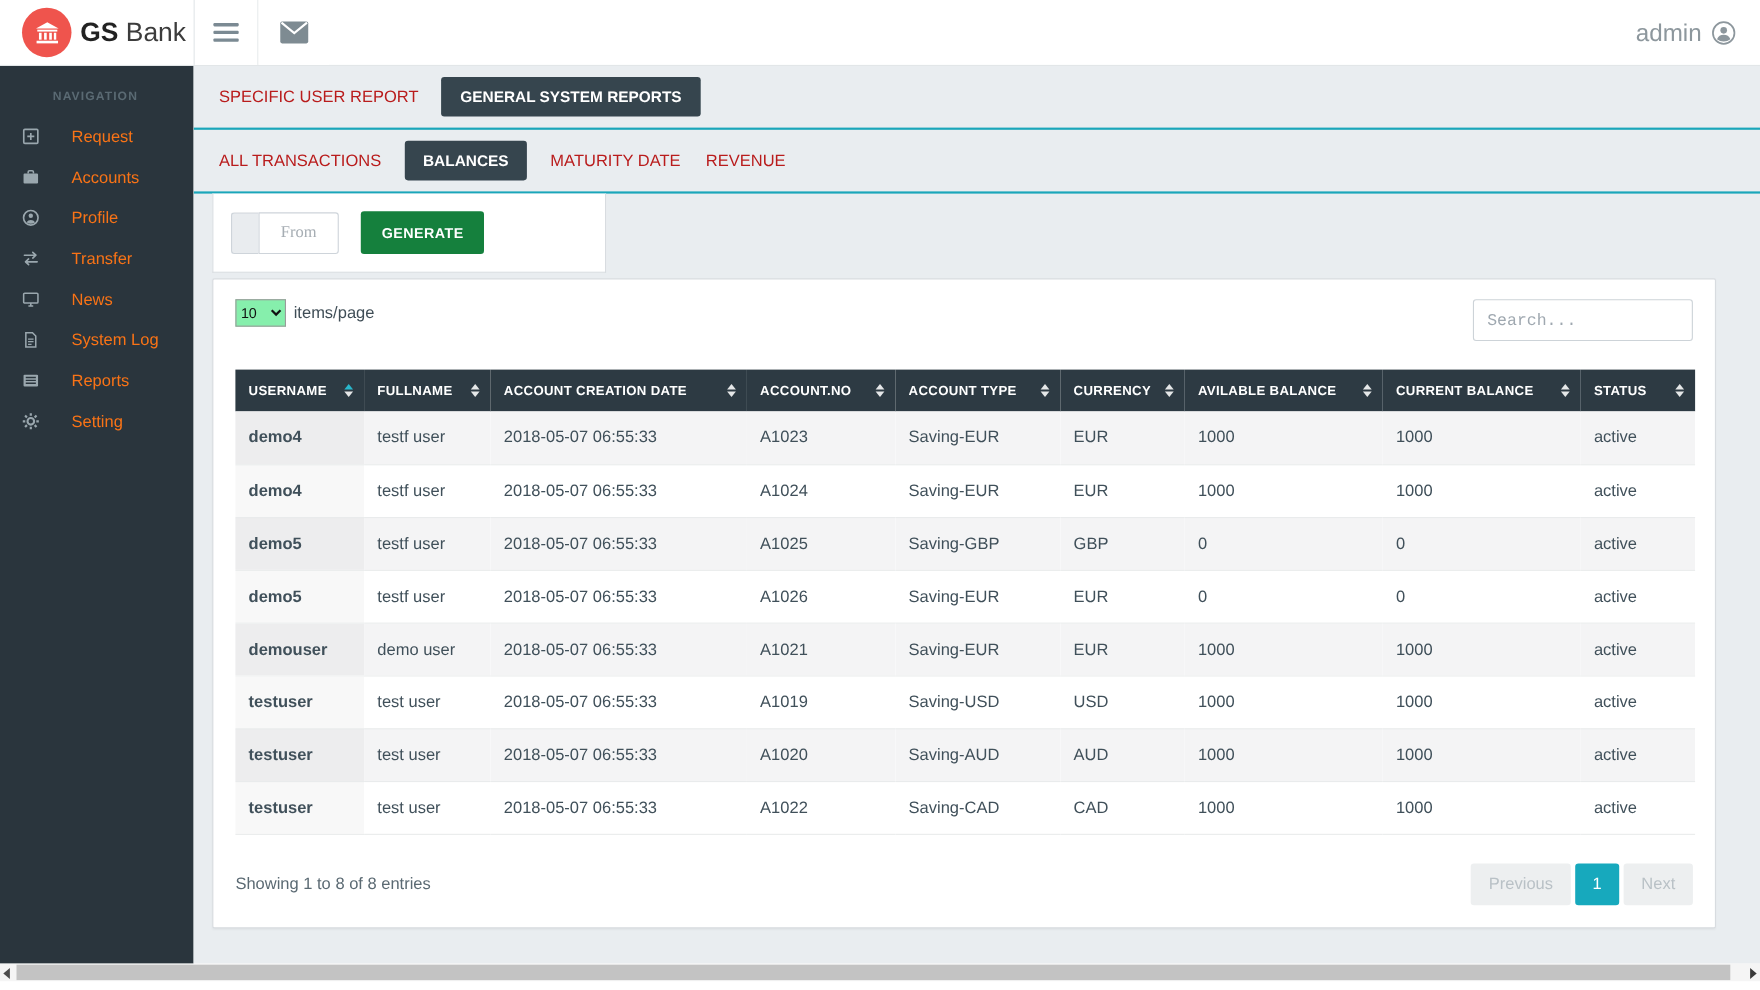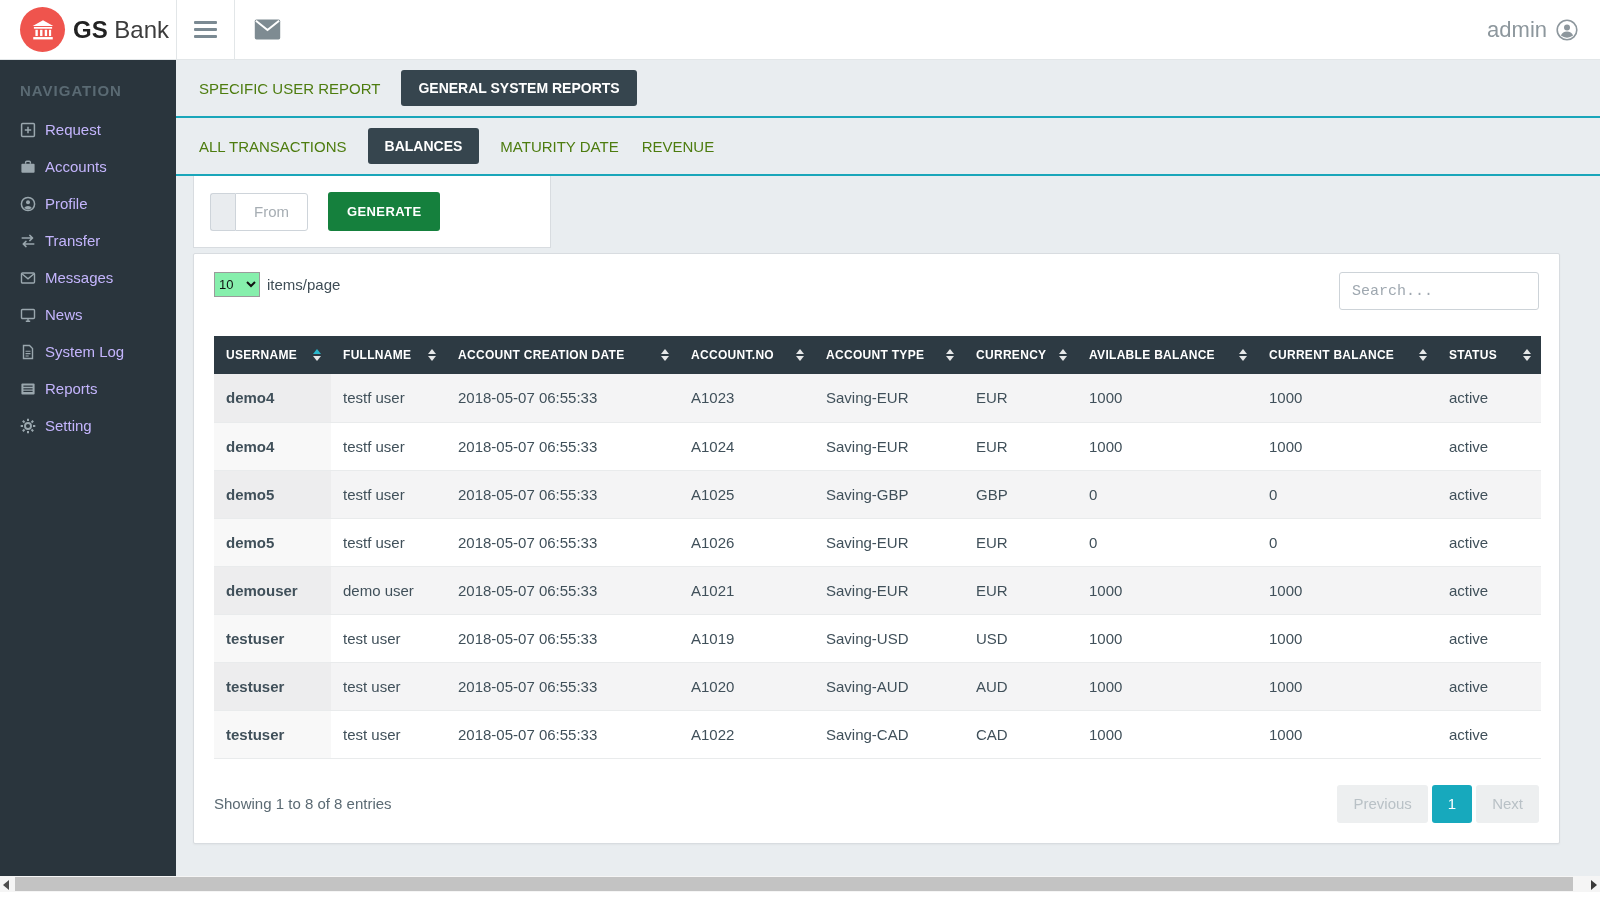--- a/index.html
+++ b/index.html
@@ -21,44 +21,44 @@
   .hamburger { width:59px; border-left:1px solid #e2e6e8; border-right:1px solid #e2e6e8;
                display:flex; flex-direction:column; gap:4px; align-items:center; justify-content:center; }
   .hamburger .bar { width:23px; height:3px; background:#7b8a93; border-radius:1px; }
   .mailbtn { width:64px; }
   .topbar-user { margin-left:auto; display:flex; align-items:center; gap:9px;
                  padding-right:22px; color:#8d979d; font-size:22px; }
 
   
   .body-row { display:flex; height:816px; }
   .sidebar { width:176px; background:#2a353d; padding-top:18px; flex:0 0 176px; }
-  .nav-heading { font-size:15px; font-weight:700; letter-spacing:1px; color:#5a6a73;
-                 padding:4px 15px 12px 20px; }
-  .nav-item { display:flex; align-items:center; gap:9px; padding:10px 20px;
-              color:#c4b5fd; font-size:15px; cursor:pointer; }
+  .nav-heading { font-size:11px; font-weight:700; letter-spacing:1px; color:#5a6a73;
+                 padding:4px 15px 12px 20px;margin-left:28px; }
+  .nav-item { display:flex; gap:29px; padding:10px 20px;
+              color:#f97316; font-size:15px; cursor:pointer; }
   .nav-icon { width:16px; height:16px; color:#9aa7ae; display:flex; align-items:center; }
   .main { flex:1; background:#e9edf0; overflow:hidden; }
 
   
   .tabrow { display:flex; align-items:center; gap:19px; padding:10px 0 10px 21px;
             border-bottom:2px solid #1aa6ba; }
-  .tab { font-size:15px; color:#4d7c0f; cursor:pointer; padding:9px 2px; white-space:nowrap; }
+  .tab { font-size:15px; color:#b91c1c; cursor:pointer; padding:9px 2px; white-space:nowrap; }
   .tab-active { background:#36454e; color:#fff; padding:10px 17px; border-radius:3px;
                 font-size:14px; font-weight:600; }
 
   
   .form-panel { margin-left:17px; width:358px; background:#fff;
                 border:1px solid #d8dce0; border-top:none; padding:16px;
                 display:flex; align-items:center; gap:20px; }
   .input-group { display:flex; height:38px; }
   .input-addon { width:25px; background:#e9ecef; border:1px solid #ced4da;
                  border-right:none; border-radius:3px 0 0 3px; }
   .from-input { width:73px; height:38px; border:1px solid #ced4da; border-radius:0 3px 3px 0;
                 font-size:15px; text-align:center; color:#495057;
-                font-family:Liberation Sans, sans-serif; }
+                font-family:Liberation Serif, serif; }
   .from-input::placeholder { color:#a6adb3; }
   .btn-dark { background:#15803d; color:#fff; border:none; border-radius:3px;
               font-size:13px; font-weight:700; letter-spacing:.4px; padding:0 19px;
               height:39px; cursor:pointer; font-family:"Liberation Sans", sans-serif; }
 
   
   .card { margin:5px 40px 0 17px; background:#fff; border:1px solid #d8dce0;
           border-radius:2px; padding:18px 20px 20px; box-shadow:0 1px 2px rgba(0,0,0,.04); }
   .controls-row { display:flex; justify-content:space-between; align-items:flex-start;
                   margin-bottom:26px; }
@@ -191,29 +191,20 @@
               <svg viewBox="0 0 16 16" width="16" height="16" fill="none" stroke="currentColor" stroke-width="1.5" stroke-linecap="round" stroke-linejoin="round">
                 <path d="M2.2 5h10.2M9.8 2.4L12.6 5 9.8 7.6"></path>
                 <path d="M13.8 11H3.6M6 8.4L3.2 11 6 13.6"></path>
               </svg>
             </span>
             <span>Transfer</span>
           </div>
           <div class="nav-item">
             <span class="nav-icon">
               <svg viewBox="0 0 16 16" width="16" height="16">
-                <rect x="1.5" y="3" width="13" height="10" rx="1" fill="none" stroke="currentColor" stroke-width="1.4"></rect>
-                <path d="M2.2 4l5.8 4.8L13.8 4" fill="none" stroke="currentColor" stroke-width="1.4"></path>
-              </svg>
-            </span>
-            <span>Messages</span>
-          </div>
-          <div class="nav-item">
-            <span class="nav-icon">
-              <svg viewBox="0 0 16 16" width="16" height="16">
                 <rect x="1.5" y="2.5" width="13" height="9" rx="1" fill="none" stroke="currentColor" stroke-width="1.4"></rect>
                 <path d="M5.8 14.2h4.4M8 11.5v2.7" stroke="currentColor" stroke-width="1.4"></path>
               </svg>
             </span>
             <span>News</span>
           </div>
           <div class="nav-item">
             <span class="nav-icon">
               <svg viewBox="0 0 16 16" width="16" height="16">
                 <path d="M3.5 1.5h6l3 3v10h-9z" fill="none" stroke="currentColor" stroke-width="1.4"></path>

